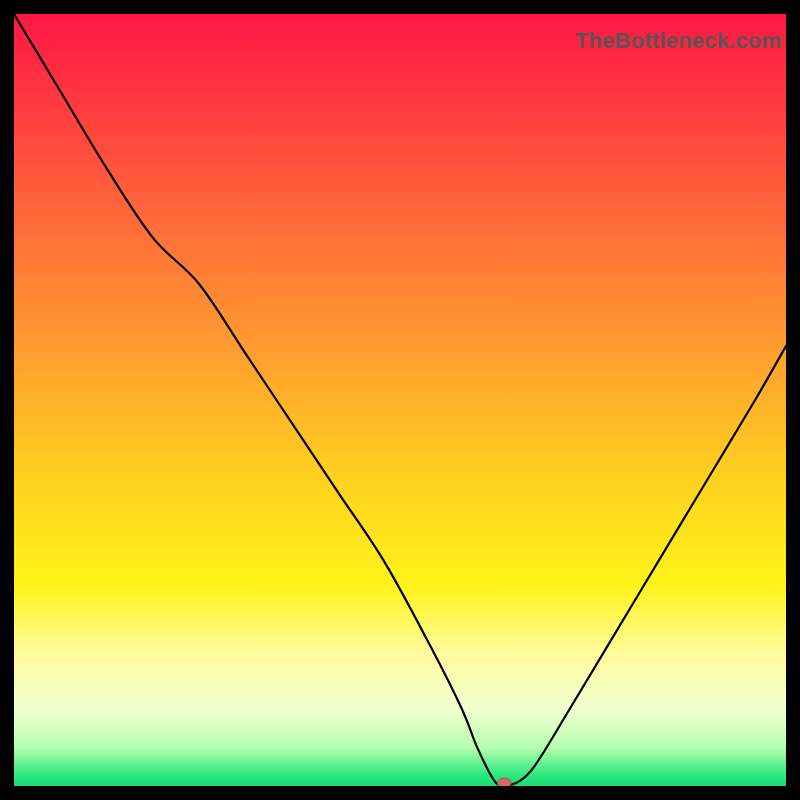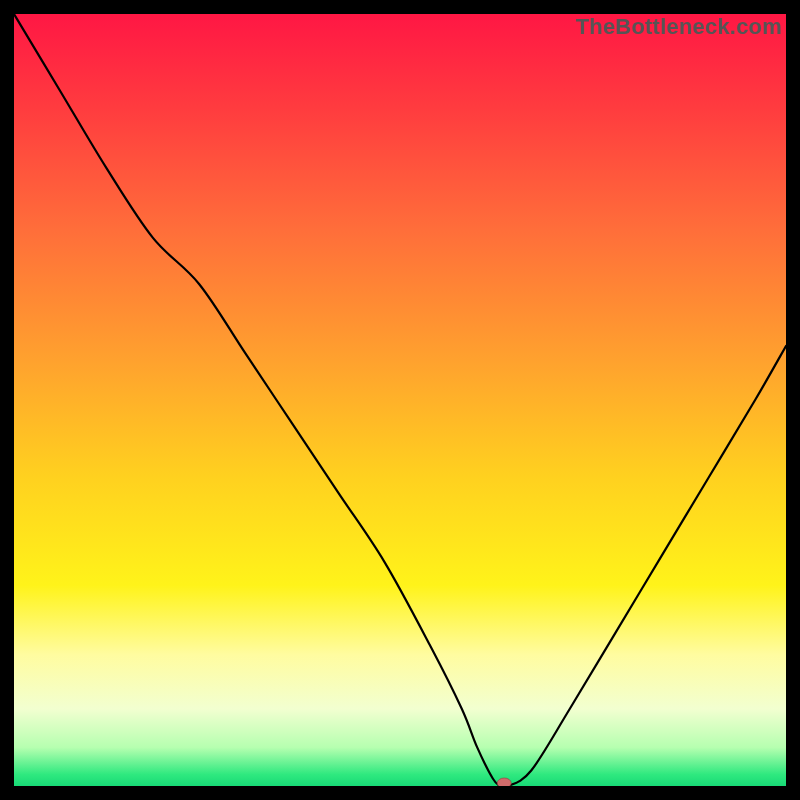--- a/index.html
+++ b/index.html
@@ -21,21 +21,21 @@
   }
   .plot-area {
     position: absolute;
     left: 0;
     top: 0;
     width: 772px;
     height: 772px;
   }
   .watermark {
     position: absolute;
-    top: 0px;
+    top: 14px;
     right: 4px;
     color: #555555;
     font-size: 22px;
     font-weight: 600;
     letter-spacing: 0.2px;
     line-height: 26px;
   }
   svg { display: block; }
 </style>
 </head>

